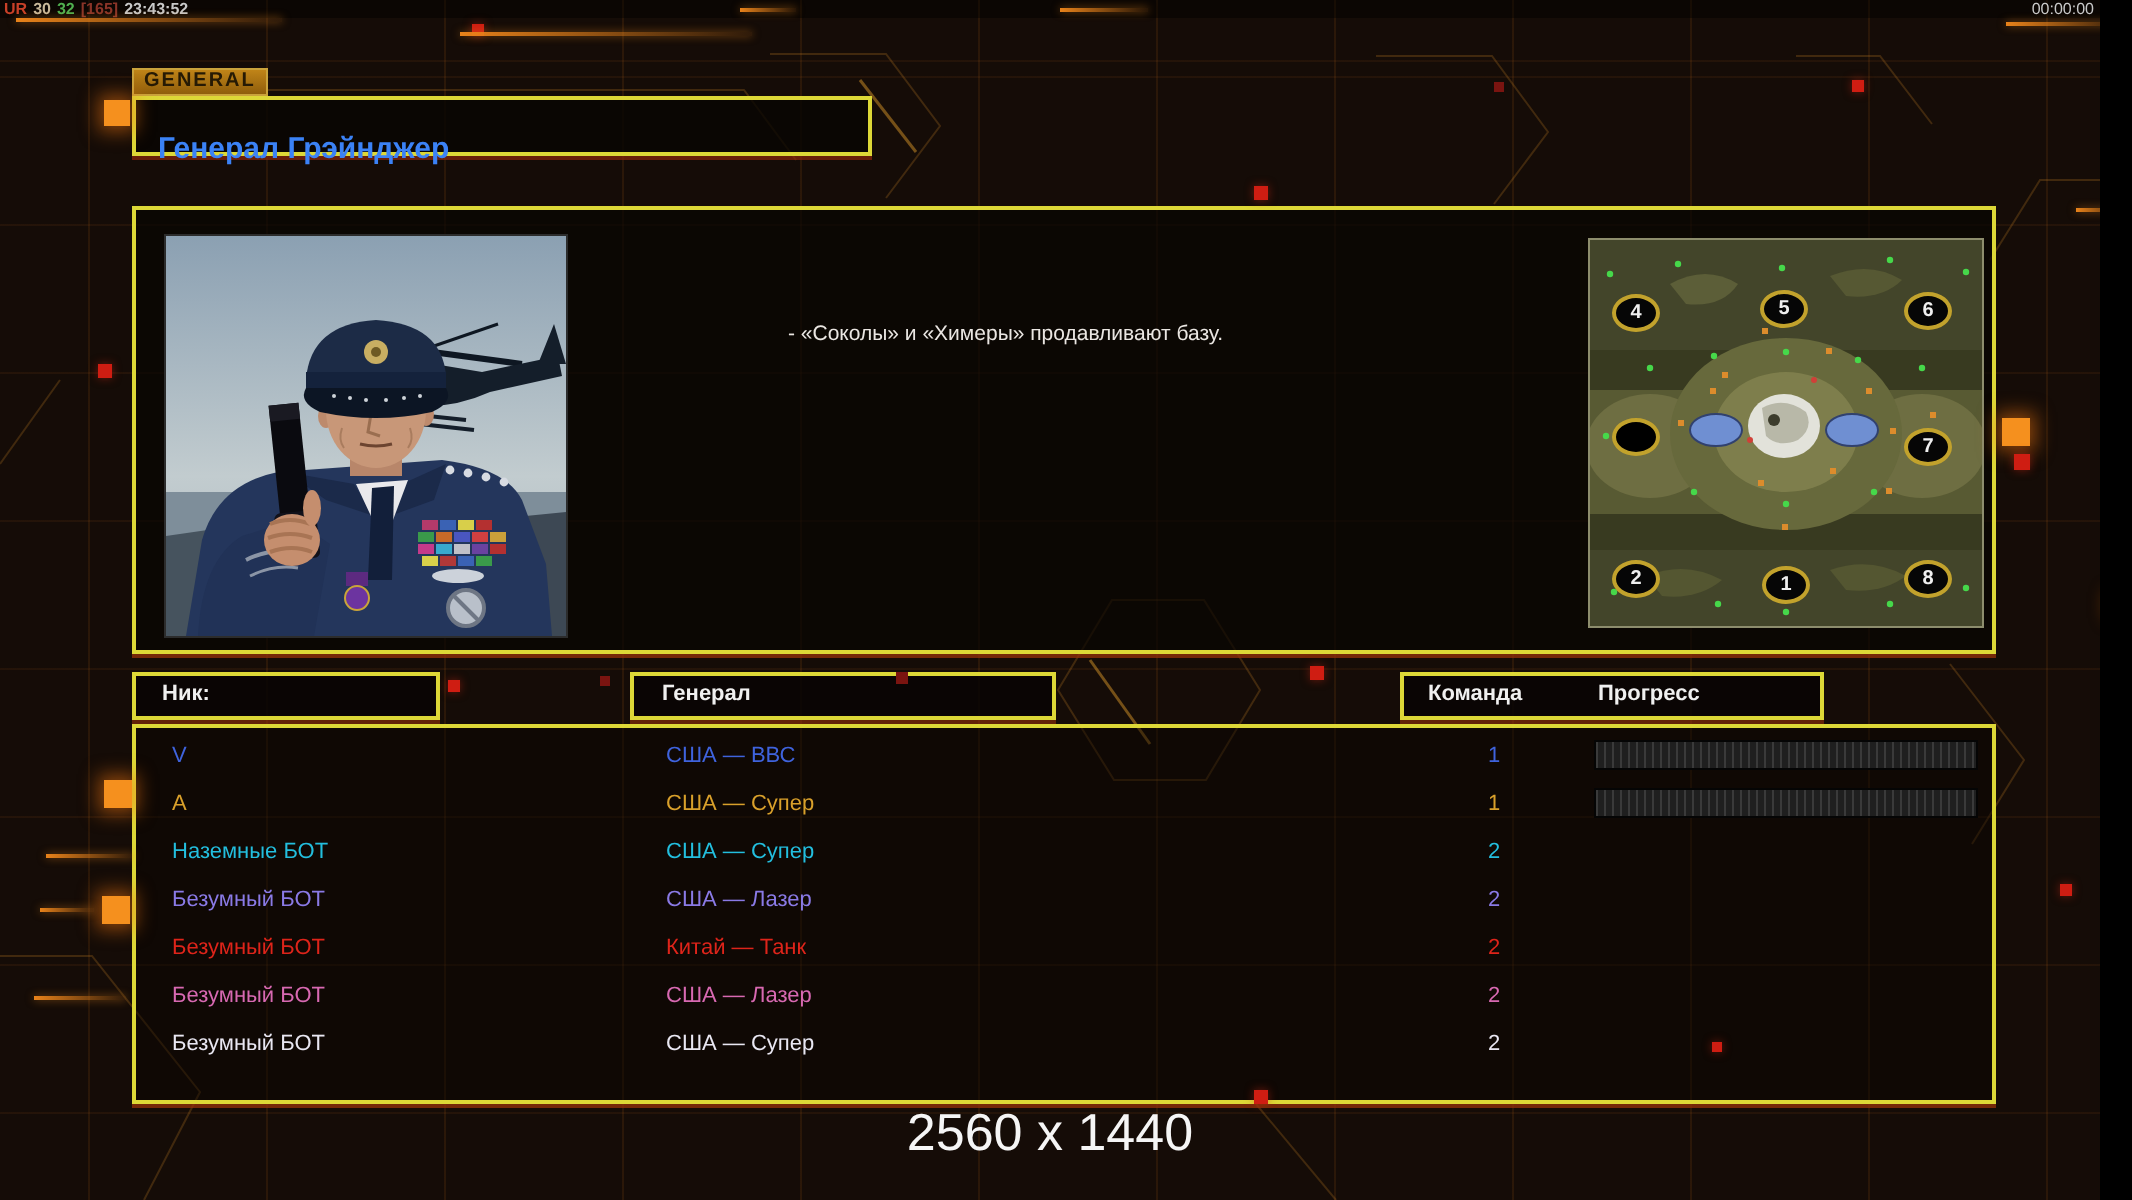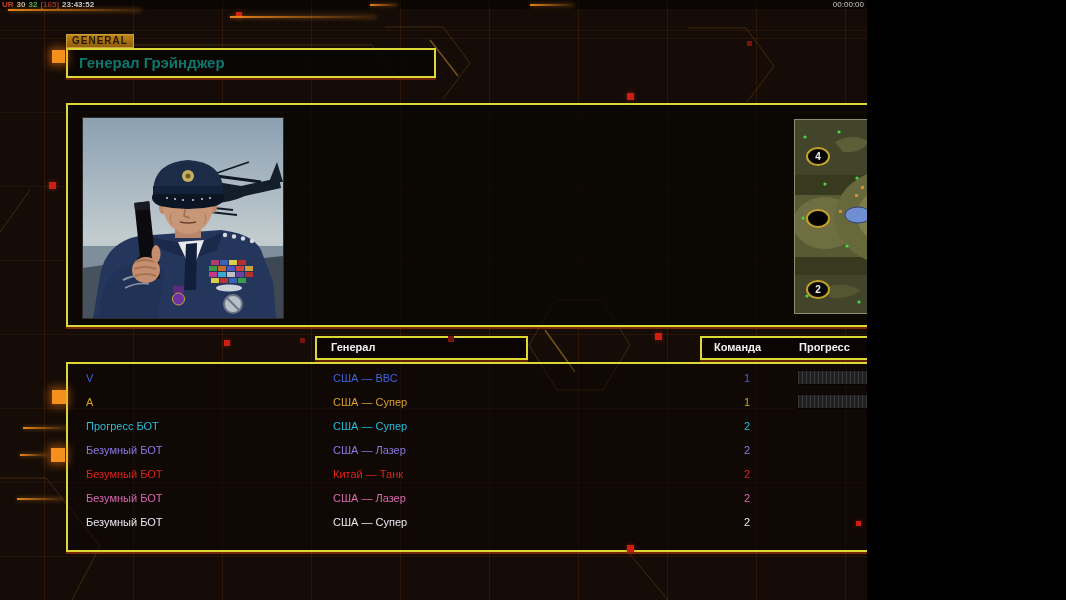--- a/index.html
+++ b/index.html
@@ -1,16 +1,16 @@
 <!DOCTYPE html>
 <html style="--border: #ddd837;"><head>
 <meta charset="utf-8">
 <style>
   html,body{margin:0;padding:0;background:#000;}
-  .stage{position:relative;width:867px;height:600px;background:#150c07;overflow:hidden;
+  .stage{position:relative;width:1050px;height:600px;background:#150c07;overflow:hidden;
          font-family:"Liberation Sans",sans-serif;--border:#ddd837;}
   .gridlayer{position:absolute;inset:0;
     background-image:
       repeating-linear-gradient(90deg,rgba(235,125,25,0.10) 0 1px,transparent 1px 89px),
       repeating-linear-gradient(180deg,rgba(235,125,25,0.07) 0 1px,transparent 1px 74px);
     background-position:44px 38px;}
   .hexlayer{position:absolute;left:0;top:0;}
   .topbar{position:absolute;top:0;left:0;right:0;height:9px;background:rgba(0,0,0,0.45);}
   .dbg{position:absolute;left:2px;top:1px;font-size:8px;line-height:8px;white-space:nowrap;}
   .dbg span{margin-right:3px;font-weight:bold;}
@@ -19,21 +19,21 @@
        box-shadow:0 0 4px rgba(240,140,30,0.5);}
   .sq{position:absolute;}
   .sq.o{background:#f5901e;box-shadow:0 0 9px 3px rgba(245,120,15,0.5);}
   .sq.r{background:#cf1d12;box-shadow:0 0 5px rgba(210,40,20,0.5);}
   .sq.r2{background:#7a1410;}
   .gtab{position:absolute;left:66px;top:34px;height:12px;padding:0 5px;
         background:linear-gradient(180deg,#c08418,#8f5e0c);border:1px solid #caa33c;
         color:#261a04;font-size:10px;font-weight:bold;letter-spacing:1px;line-height:12px;}
   .tbox{position:absolute;left:66px;top:48px;width:366px;height:26px;border:2px solid var(--border);
         background:rgba(8,5,3,0.8);box-shadow:0 2px 0 rgba(140,40,10,0.7);}
-  .tbox span{display:block;padding:4px 0 0 11px;color:#0f766e;font-size:15px;font-weight:bold;}
+  .tbox span{display:block;padding:16px 0 0 11px;color:#3b82f6;font-size:15px;font-weight:bold;}
   .panel{position:absolute;border:2px solid var(--border);box-shadow:0 2px 0 rgba(150,50,10,0.75);}
   #main-panel{left:66px;top:103px;width:928px;height:220px;background:rgba(9,5,3,0.72);}
   #table-panel{left:66px;top:362px;width:928px;height:186px;background:rgba(9,5,3,0.45);}
   .portrait{position:absolute;left:14px;top:12px;width:200px;height:200px;border:1px solid #2c2c2c;
             overflow:hidden;background:#8ba0b2;}
   .briefing{position:absolute;left:326px;top:56px;width:308px;color:#eae6e2;}
   .briefing p{margin:0 0 10px;font-size:10.5px;line-height:13px;}
   .minimap{position:absolute;left:726px;top:14px;width:196px;height:193px;border:1px solid #8d8d6d;}
   .marker{position:absolute;width:20px;height:15px;border:2px solid #c2a22c;border-radius:50%;
           background:#060606;color:#efefef;font-size:10px;font-weight:bold;
@@ -194,20 +194,21 @@
           <ellipse cx="63" cy="152" rx="14" ry="13" fill="#c58e6e"></ellipse>
           <path d="M52,144 Q62,140 72,144" stroke="#a87454" stroke-width="2" fill="none"></path>
           <path d="M51,151 Q62,147 73,151" stroke="#a87454" stroke-width="2" fill="none"></path>
           <path d="M52,158 Q63,154 73,158" stroke="#a87454" stroke-width="2" fill="none"></path>
           <ellipse cx="73" cy="136" rx="4.5" ry="9" fill="#c58e6e"></ellipse>
         </g>
       </svg>
     </div>
 
     <div class="briefing">
+        <p>- «Соколы» и «Химеры» продавливают базу.</p>
       </div>
 
     <div class="minimap">
       <svg viewBox="0 0 196 193" width="196" height="193">
         <rect width="196" height="193" fill="#4c4e2b"></rect>
         <rect width="196" height="55" fill="#43452a"></rect>
         <rect y="152" width="196" height="41" fill="#43452a"></rect>
         <rect y="55" width="196" height="20" fill="#383a20"></rect>
         <rect y="137" width="196" height="18" fill="#383a20"></rect>
         <rect y="75" width="196" height="62" fill="#585a33"></rect>
@@ -260,20 +261,23 @@
             <rect x="170" y="86" width="3" height="3"></rect>
         </g>
         <g fill="#d04038">
           <circle cx="112" cy="70" r="1.5"></circle>
             <circle cx="80" cy="100" r="1.5"></circle>
         </g>
       </svg>
     <div class="marker" style="left: 11px; top: 27px;">4</div><div class="marker" style="left: 85px; top: 25px;">5</div><div class="marker" style="left: 157px; top: 26px;">6</div><div class="marker taken" style="left: 11px; top: 89px;"></div><div class="marker" style="left: 157px; top: 94px;">7</div><div class="marker" style="left: 11px; top: 160px;">2</div><div class="marker" style="left: 86px; top: 163px;">1</div><div class="marker" style="left: 157px; top: 160px;">8</div></div>
   </div>
 
+  <div class="hdr" id="hdr-nick">
+    <span>Ник:</span>
+  </div>
   <div class="hdr" id="hdr-general">
     <span>Генерал</span>
   </div>
   <div class="hdr" id="hdr-team">
     <span class="lb1">Команда</span>
     <span class="lb2">Прогресс</span>
   </div>
 
   <div class="panel" id="table-panel">
     <div class="rows">
@@ -283,21 +287,21 @@
           <span class="c-team" style="color: rgb(63, 99, 221);">1</span>
           <div class="pbar"></div>
         </div>
         <div class="prow">
           <span class="c-nick" style="color: rgb(217, 160, 43);">A</span>
           <span class="c-gen" style="color: rgb(217, 160, 43);">США — Супер</span>
           <span class="c-team" style="color: rgb(217, 160, 43);">1</span>
           <div class="pbar"></div>
         </div>
         <div class="prow">
-          <span class="c-nick" style="color: rgb(35, 190, 222);">Прогресс БОТ</span>
+          <span class="c-nick" style="color: rgb(35, 190, 222);">Наземные БОТ</span>
           <span class="c-gen" style="color: rgb(35, 190, 222);">США — Супер</span>
           <span class="c-team" style="color: rgb(35, 190, 222);">2</span>
         </div>
         <div class="prow">
           <span class="c-nick" style="color: rgb(138, 122, 230);">Безумный БОТ</span>
           <span class="c-gen" style="color: rgb(138, 122, 230);">США — Лазер</span>
           <span class="c-team" style="color: rgb(138, 122, 230);">2</span>
         </div>
         <div class="prow">
           <span class="c-nick" style="color: rgb(222, 36, 26);">Безумный БОТ</span>
@@ -310,20 +314,21 @@
           <span class="c-team" style="color: rgb(216, 105, 178);">2</span>
         </div>
         <div class="prow">
           <span class="c-nick" style="color: rgb(233, 231, 242);">Безумный БОТ</span>
           <span class="c-gen" style="color: rgb(233, 231, 242);">США — Супер</span>
           <span class="c-team" style="color: rgb(233, 231, 242);">2</span>
         </div>
       </div>
   </div>
 
+  <div class="resolution">2560 x 1440</div>
 
 <div class="sq o" style="left: 52px; top: 50px; width: 13px; height: 13px;"></div>
     <div class="sq o" style="left: 1001px; top: 209px; width: 14px; height: 14px;"></div>
     <div class="sq o" style="left: 52px; top: 390px; width: 14px; height: 14px;"></div>
     <div class="sq o" style="left: 51px; top: 448px; width: 14px; height: 14px;"></div>
     <div class="sq r" style="left: 49px; top: 182px; width: 7px; height: 7px;"></div>
     <div class="sq r" style="left: 627px; top: 93px; width: 7px; height: 7px;"></div>
     <div class="sq r" style="left: 224px; top: 340px; width: 6px; height: 6px;"></div>
     <div class="sq r" style="left: 655px; top: 333px; width: 7px; height: 7px;"></div>
     <div class="sq r" style="left: 627px; top: 545px; width: 7px; height: 7px;"></div>

